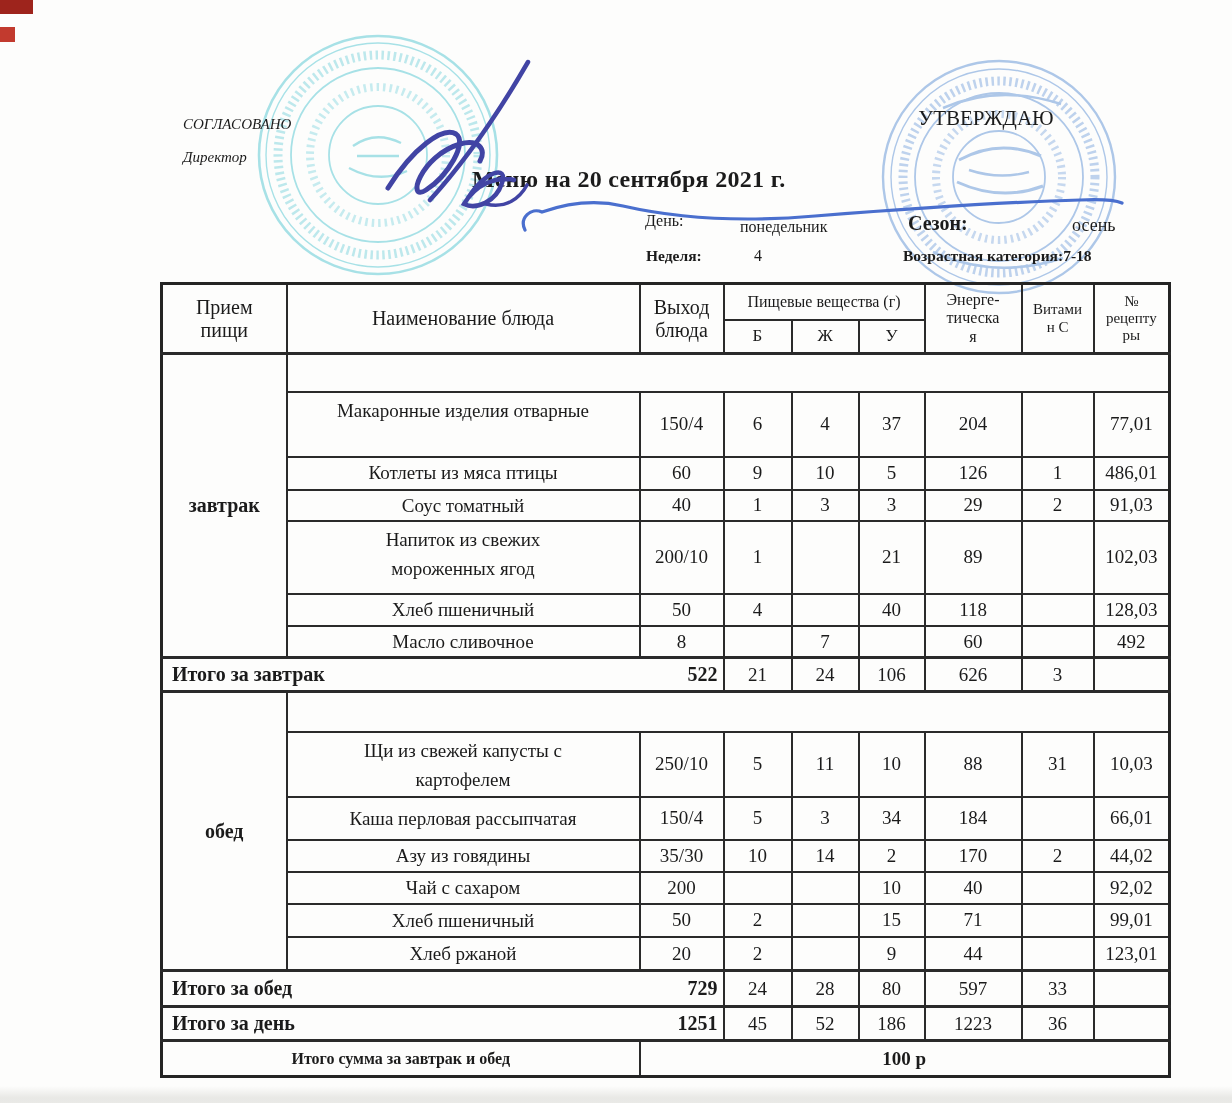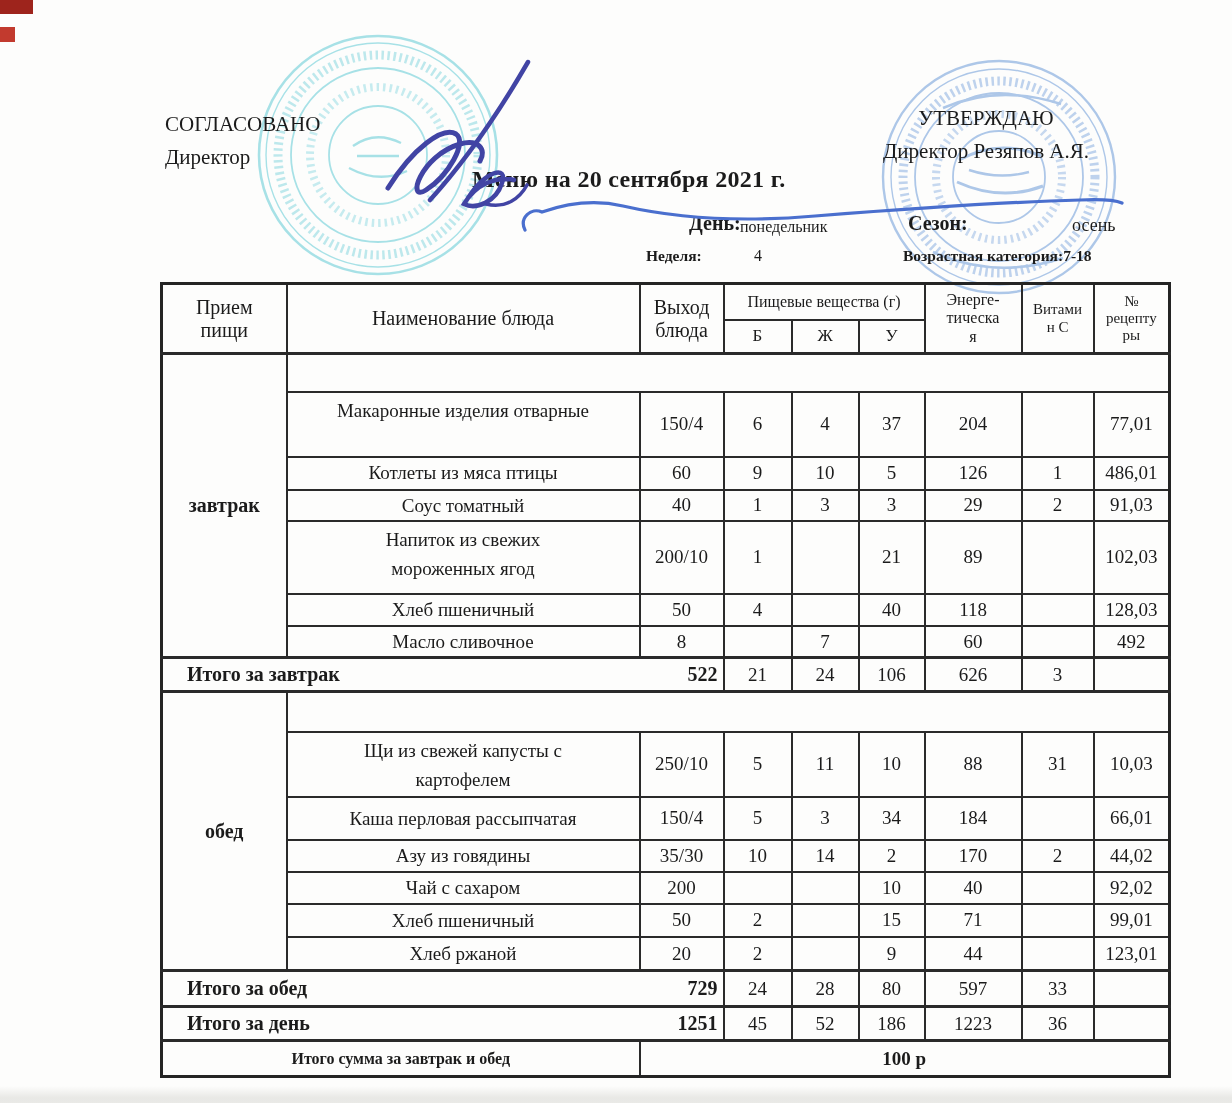--- a/index.html
+++ b/index.html
@@ -3,25 +3,25 @@
 <meta charset="utf-8">
 <style>
   html,body{margin:0;padding:0;background:#ffffff;}
   .page{position:relative;width:1232px;height:1103px;background:#fdfdfc;overflow:hidden;
         font-family:"Liberation Serif","DejaVu Serif",serif;color:#1b1b1b;}
   .abs{position:absolute;}
   
   .mark1{left:0;top:0;width:33px;height:14px;background:#9e241c;}
   .mark2{left:0;top:27px;width:15px;height:15px;background:#c23a2e;}
   
-  .approve-left{left:165px;top:108px;font-size:21px;line-height:33px;}
+  .approve-left{left:183px;top:108px;font-size:15px;line-height:33px;font-style:italic;}
   .approve-right{left:848px;top:102px;width:276px;text-align:center;font-size:21px;line-height:33px;}
   .title{left:472px;top:166px;font-size:24px;font-weight:bold;letter-spacing:.3px;}
   .ration{left:165px;top:214px;font-size:19px;font-weight:bold;}
-  .day-label{left:645px;top:212px;font-size:20px;font-weight:bold;margin-left:44px;}
+  .day-label{left:645px;top:212px;font-size:16px;font-weight:normal;}
   .day-value{left:740px;top:218px;font-size:16px;}
   .season-label{left:908px;top:212px;font-size:20px;font-weight:bold;}
   .season-value{left:1072px;top:215px;font-size:18px;}
   .week-label{left:646px;top:247px;font-size:15.5px;font-weight:bold;}
   .week-value{left:754px;top:247px;font-size:16px;}
   .age-label{left:903px;top:247px;font-size:15.5px;font-weight:bold;}
   
   .svgwrap{pointer-events:none;}
   
   table.menu{position:absolute;left:160px;top:282px;width:1008px;border-collapse:collapse;
@@ -37,21 +37,21 @@
   th.vitc,th.recipe{font-size:15px;}
   td.name{text-align:left;padding-left:6px;font-size:19px;white-space:pre-line;line-height:1.55;}
   td.num{font-size:19px;}
   td.rec{font-size:19px;text-align:right;padding-right:3px;}
   td.section-cell{vertical-align:top;text-align:left;padding:3px 2px 0 4px;
                   font-size:20px;font-weight:bold;}
   tr.tall td.name{vertical-align:top;padding-top:3px;border-radius:26px;}
   tr.band-row td{border-top-width:3px;}
   tr.total-row td{border-top-width:3px;}
   tr.sum-row td{border-top-width:3px;}
-  .tflex{display:flex;justify-content:space-between;align-items:center;padding:0 5px 0 24px;}
+  .tflex{display:flex;justify-content:space-between;align-items:center;padding:0 5px 0 9px;}
   .tlabel{font-size:20px;font-weight:bold;}
   .tval{font-size:20px;font-weight:bold;}
   td.sum-label{text-align:left;padding-left:6px;font-size:16px;font-weight:bold;}
   td.sum-value{text-align:right;padding-right:8px;font-size:19px;font-weight:bold;}
   
   .bottom-shade{left:0;top:1086px;width:1232px;height:17px;
      background:linear-gradient(180deg,rgba(210,210,205,0) 0%,rgba(198,198,192,.38) 70%,rgba(188,188,182,.30) 100%);}
 </style>
 </head>
 <body>
@@ -90,21 +90,20 @@
       <path d="M60,196 q62,28 130,6" stroke-width="2.6"></path>
     </g>
   </svg>
 
   <div class="abs approve-left">
     <div>СОГЛАСОВАНО</div>
     <div>Директор</div>
   </div>
   <div class="abs approve-right">
     <div>УТВЕРЖДАЮ</div>
-    <div>Директор Резяпов А.Я.</div>
   </div>
   <div class="abs title">Меню на 20 сентября 2021 г.</div>
   <div class="abs day-label">День:</div>
   <div class="abs day-value">понедельник</div>
   <div class="abs season-label">Сезон:</div>
   <div class="abs season-value">осень</div>
   <div class="abs week-label">Неделя:</div>
   <div class="abs week-value">4</div>
   <div class="abs age-label">Возрастная категория:7-18</div>
 

